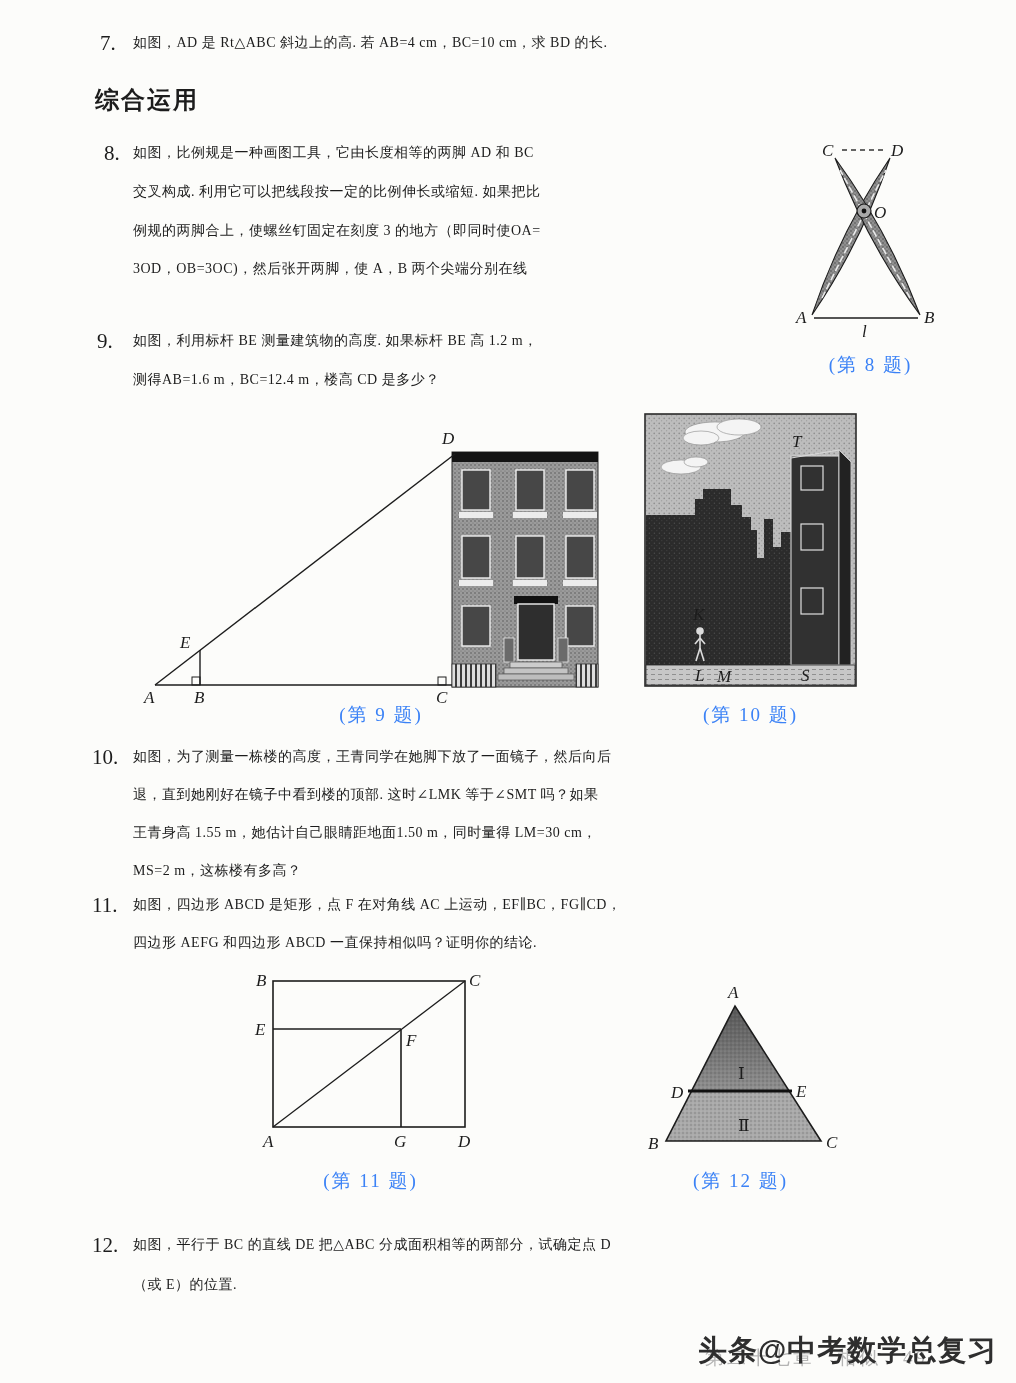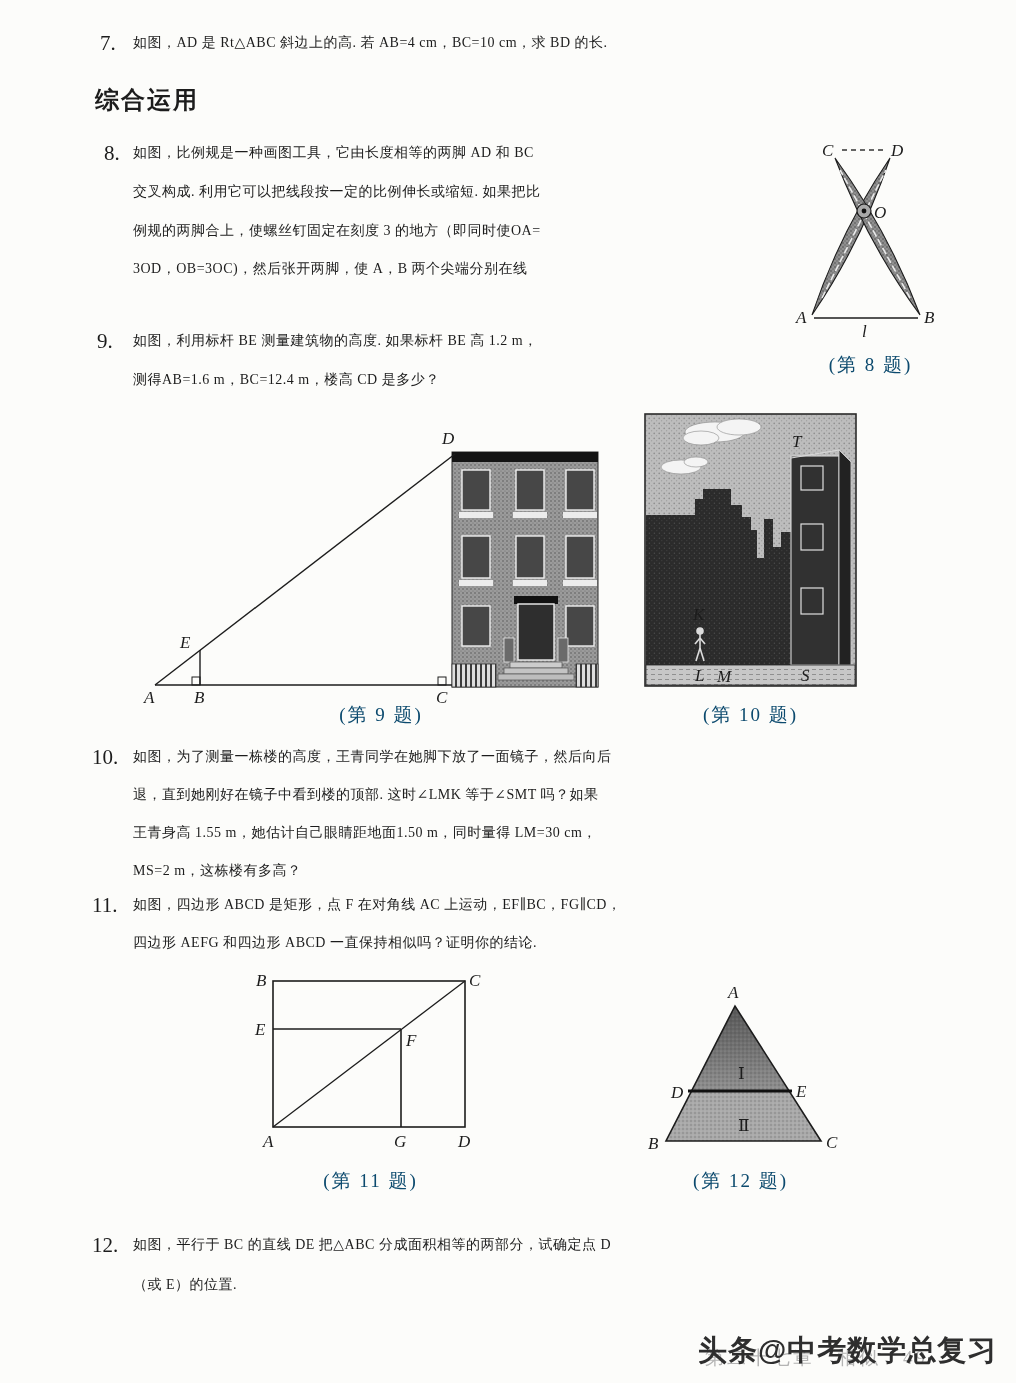--- a/index.html
+++ b/index.html
@@ -5,21 +5,21 @@
   html,body{margin:0;padding:0;background:#e8e8e6;}
   #page{
     position:relative;width:1016px;height:1383px;margin:0 auto;
     background:#fcfcfa;overflow:hidden;
     font-family:"Liberation Serif","DejaVu Serif",serif;color:#1c1c1c;
   }
   .abs{position:absolute;}
   .tl{white-space:nowrap;font-size:14px;line-height:26px;letter-spacing:.5px;}
   .num{font-size:21px;line-height:26px;}
   .hdr{font-family:"Liberation Sans","DejaVu Sans",sans-serif;font-weight:bold;font-size:24px;letter-spacing:2px;}
-  .caption{font-size:19px;text-align:center;letter-spacing:2px;color:#0c4a6e;}
+  .caption{font-size:19px;text-align:center;letter-spacing:2px;color:#3b82f6;}
   svg{overflow:visible;}
   svg text{font-family:"Liberation Serif","DejaVu Serif",serif;font-style:italic;font-size:17px;fill:#1c1c1c;}
   svg text.up{font-style:normal;}
   .wm{font-family:"Liberation Sans","DejaVu Sans",sans-serif;font-weight:bold;font-size:29px;color:#2e2e2e;letter-spacing:1px;z-index:3;}
   .chap{font-size:19px;color:#b4b4b4;letter-spacing:3px;z-index:2;}
 </style>
 </head>
 <body>
 
 <div id="page">

